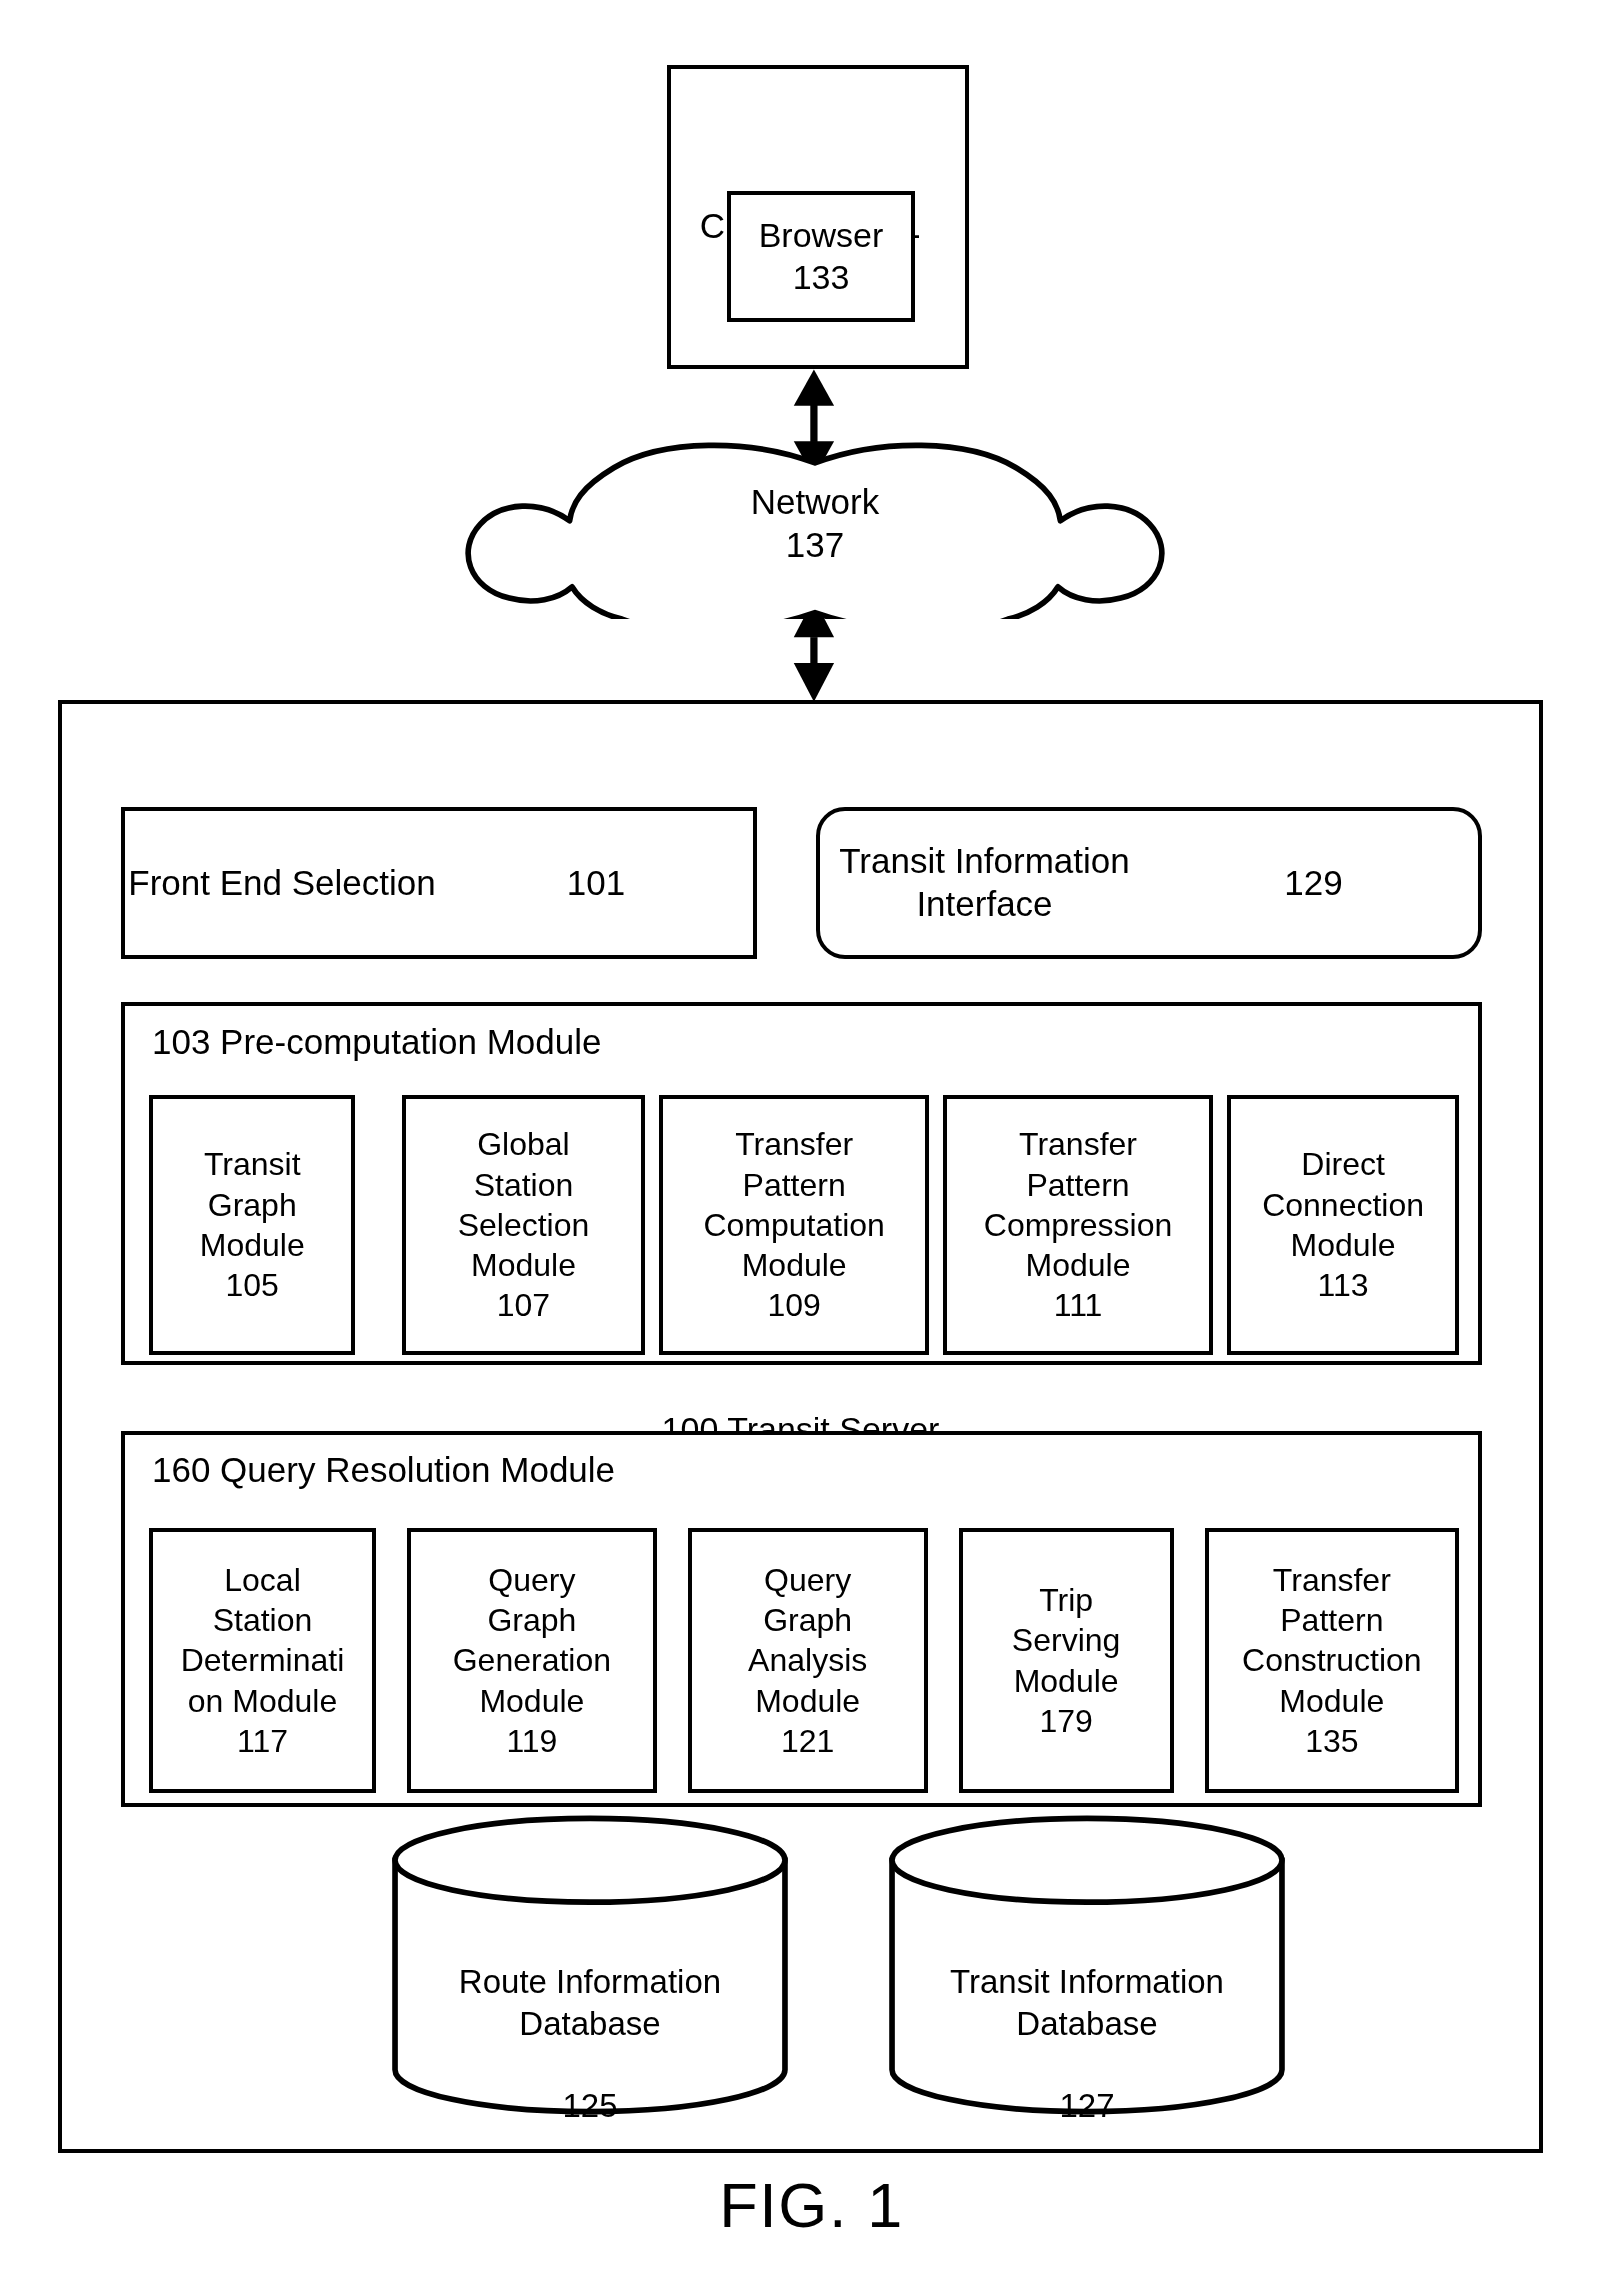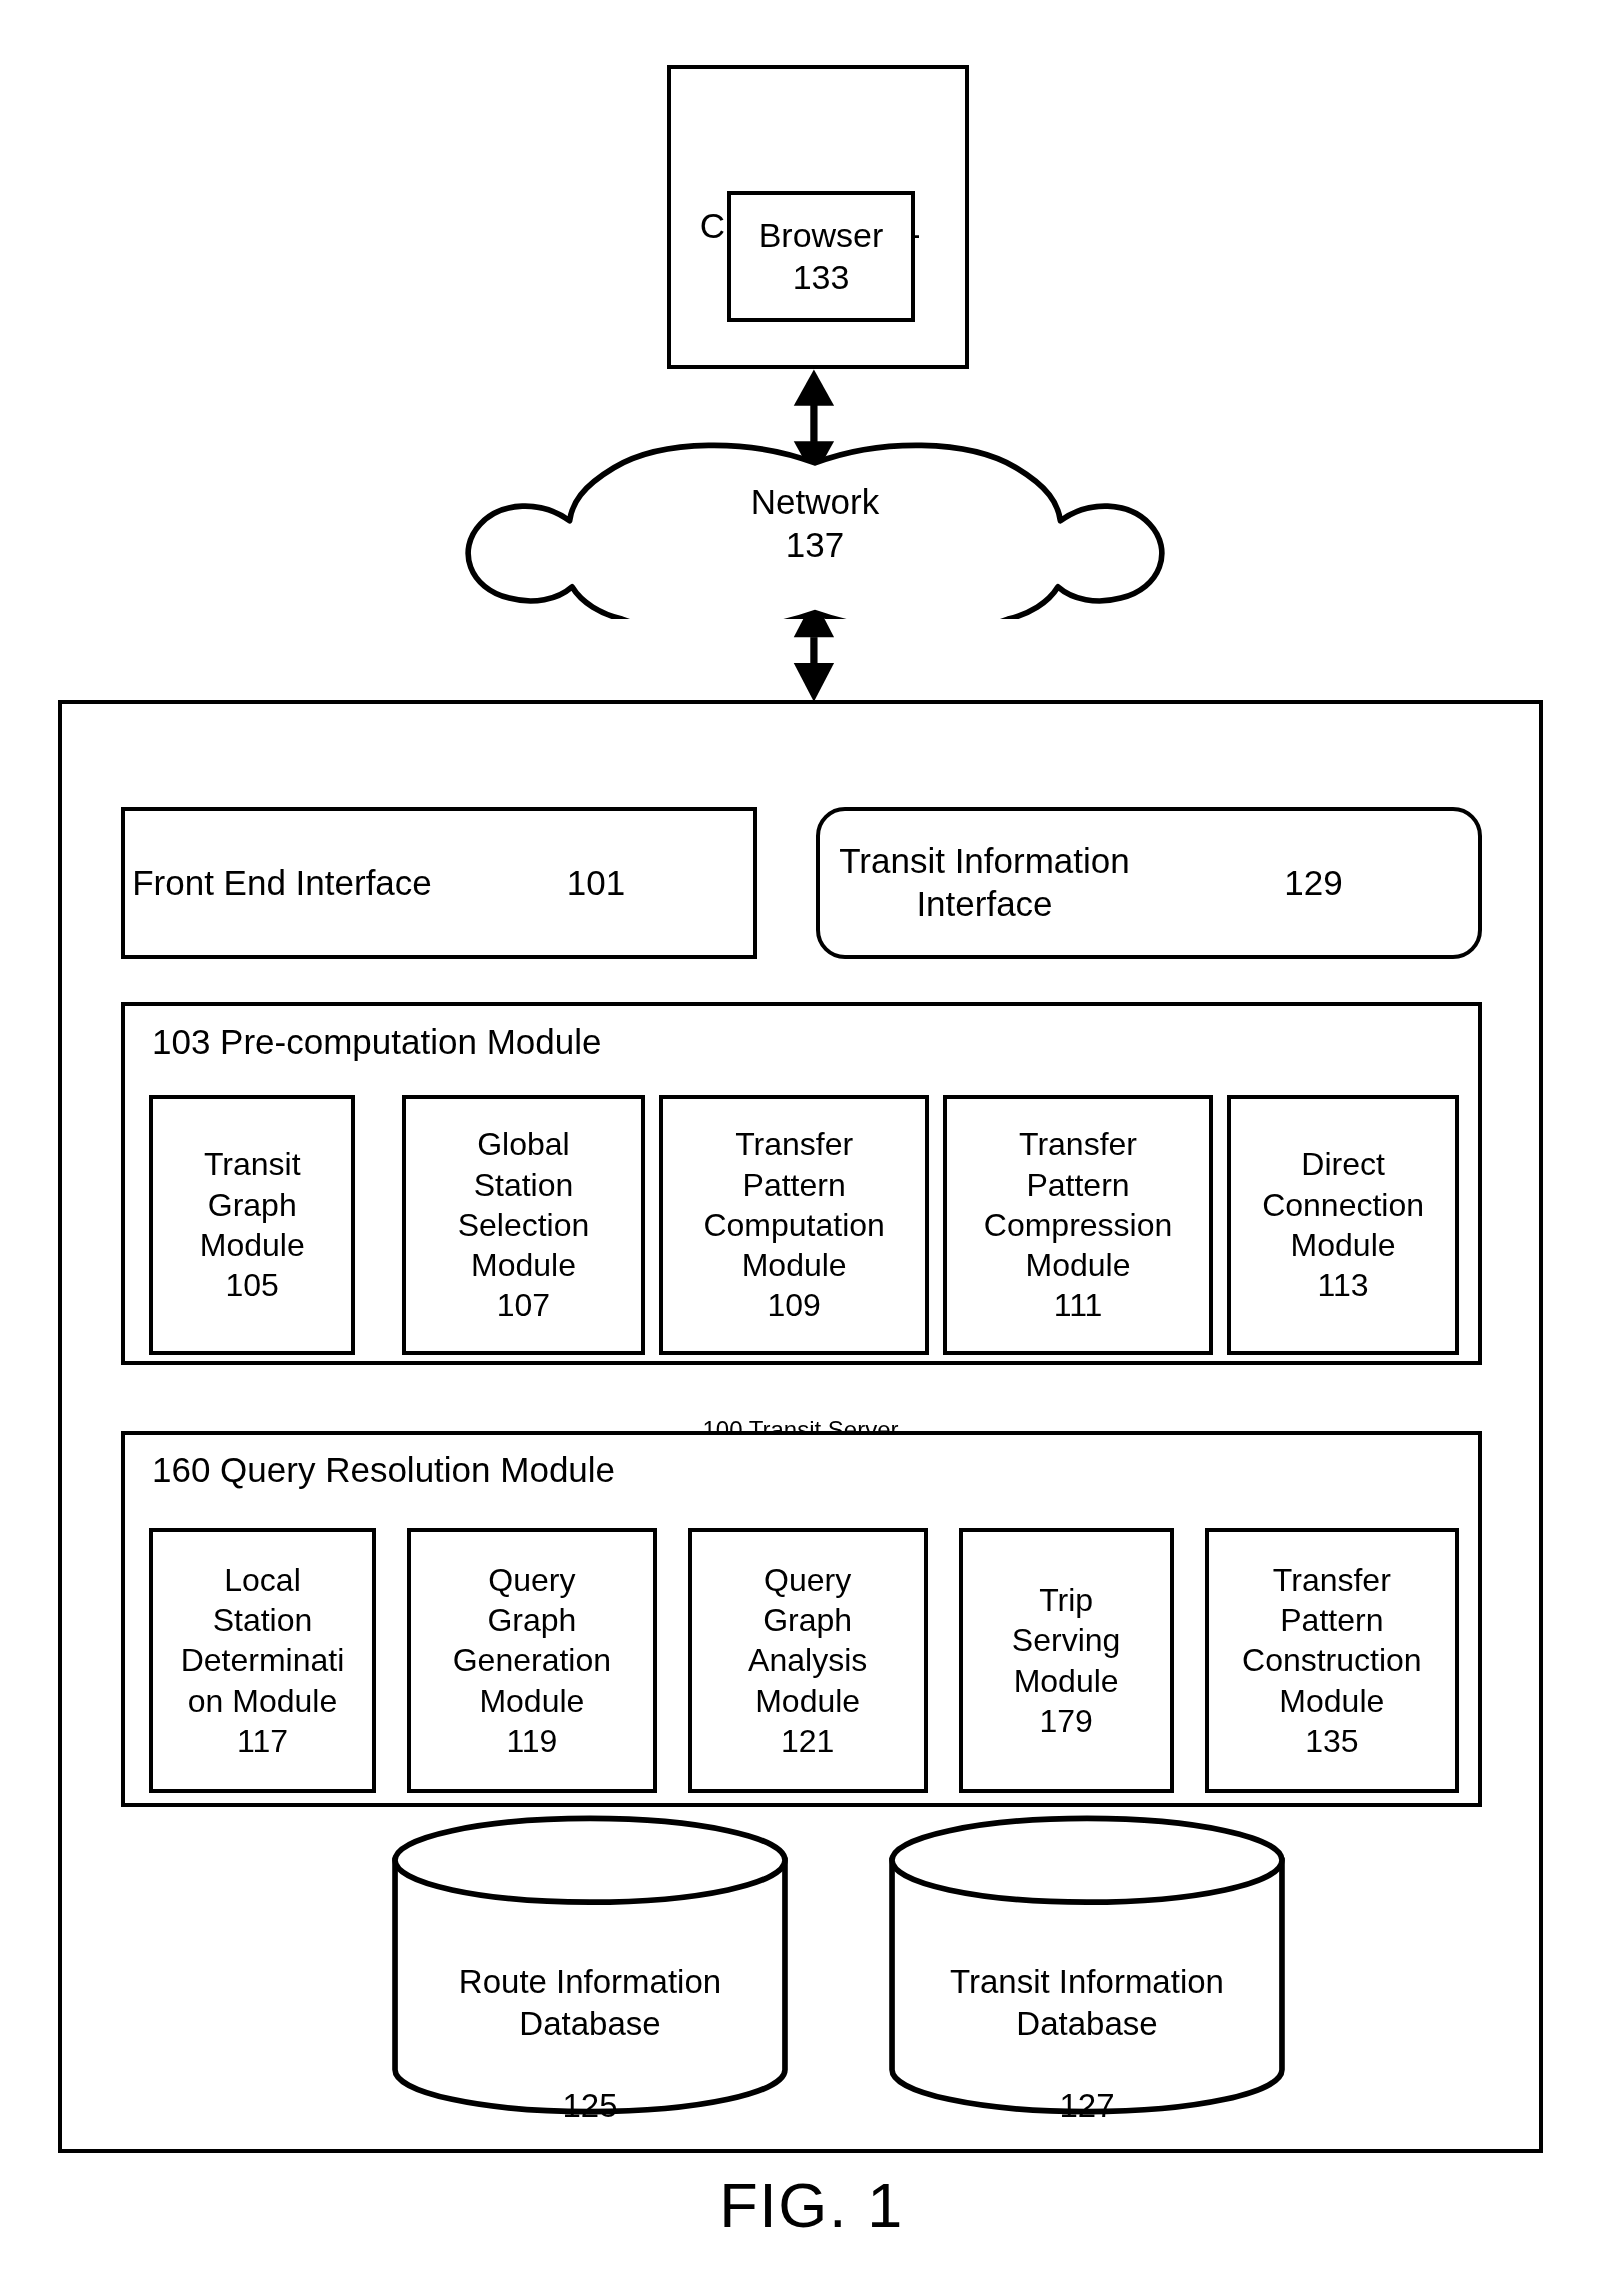--- a/index.html
+++ b/index.html
@@ -84,21 +84,21 @@
   }
 
   
   #server-box {
     left: 58px; top: 700px; width: 1485px; height: 1453px;
     border-width: 4.8px;
     justify-content: flex-start;
     padding-top: 14.5px;
   }
   #server-title {
-    font-size: 24px;
+    font-size: 34px;
     margin-bottom: 8px;
   }
 
   
   #fe-box {
     left: 121px; top: 807px; width: 636px; height: 152px;
     border-width: 4px;
   }
   #ti-box {
     left: 816px; top: 807px; width: 666px; height: 152px;
@@ -223,21 +223,21 @@
       <span class="lbl">Network</span>
       <span class="lbl">137</span>
     </div>
   </div>
 
   <div class="box thick" id="server-box">
     <span class="lbl" id="server-title">100 Transit Server</span>
   </div>
 
   <div class="box" id="fe-box">
-    <span class="lbl iface-name">Front End Interface</span>
+    <span class="lbl iface-name">Front End Selection</span>
     <span class="lbl iface-ref">101</span>
   </div>
 
   <div class="box" id="ti-box">
     <span class="lbl iface-name">Transit Information Interface</span>
     <span class="lbl iface-ref">129</span>
   </div>
 
   <div class="module-container" id="precomp-container"></div>
   <div class="module-title" id="precomp-title" style="left:152px; top:1022px;">103 Pre-computation Module</div>

